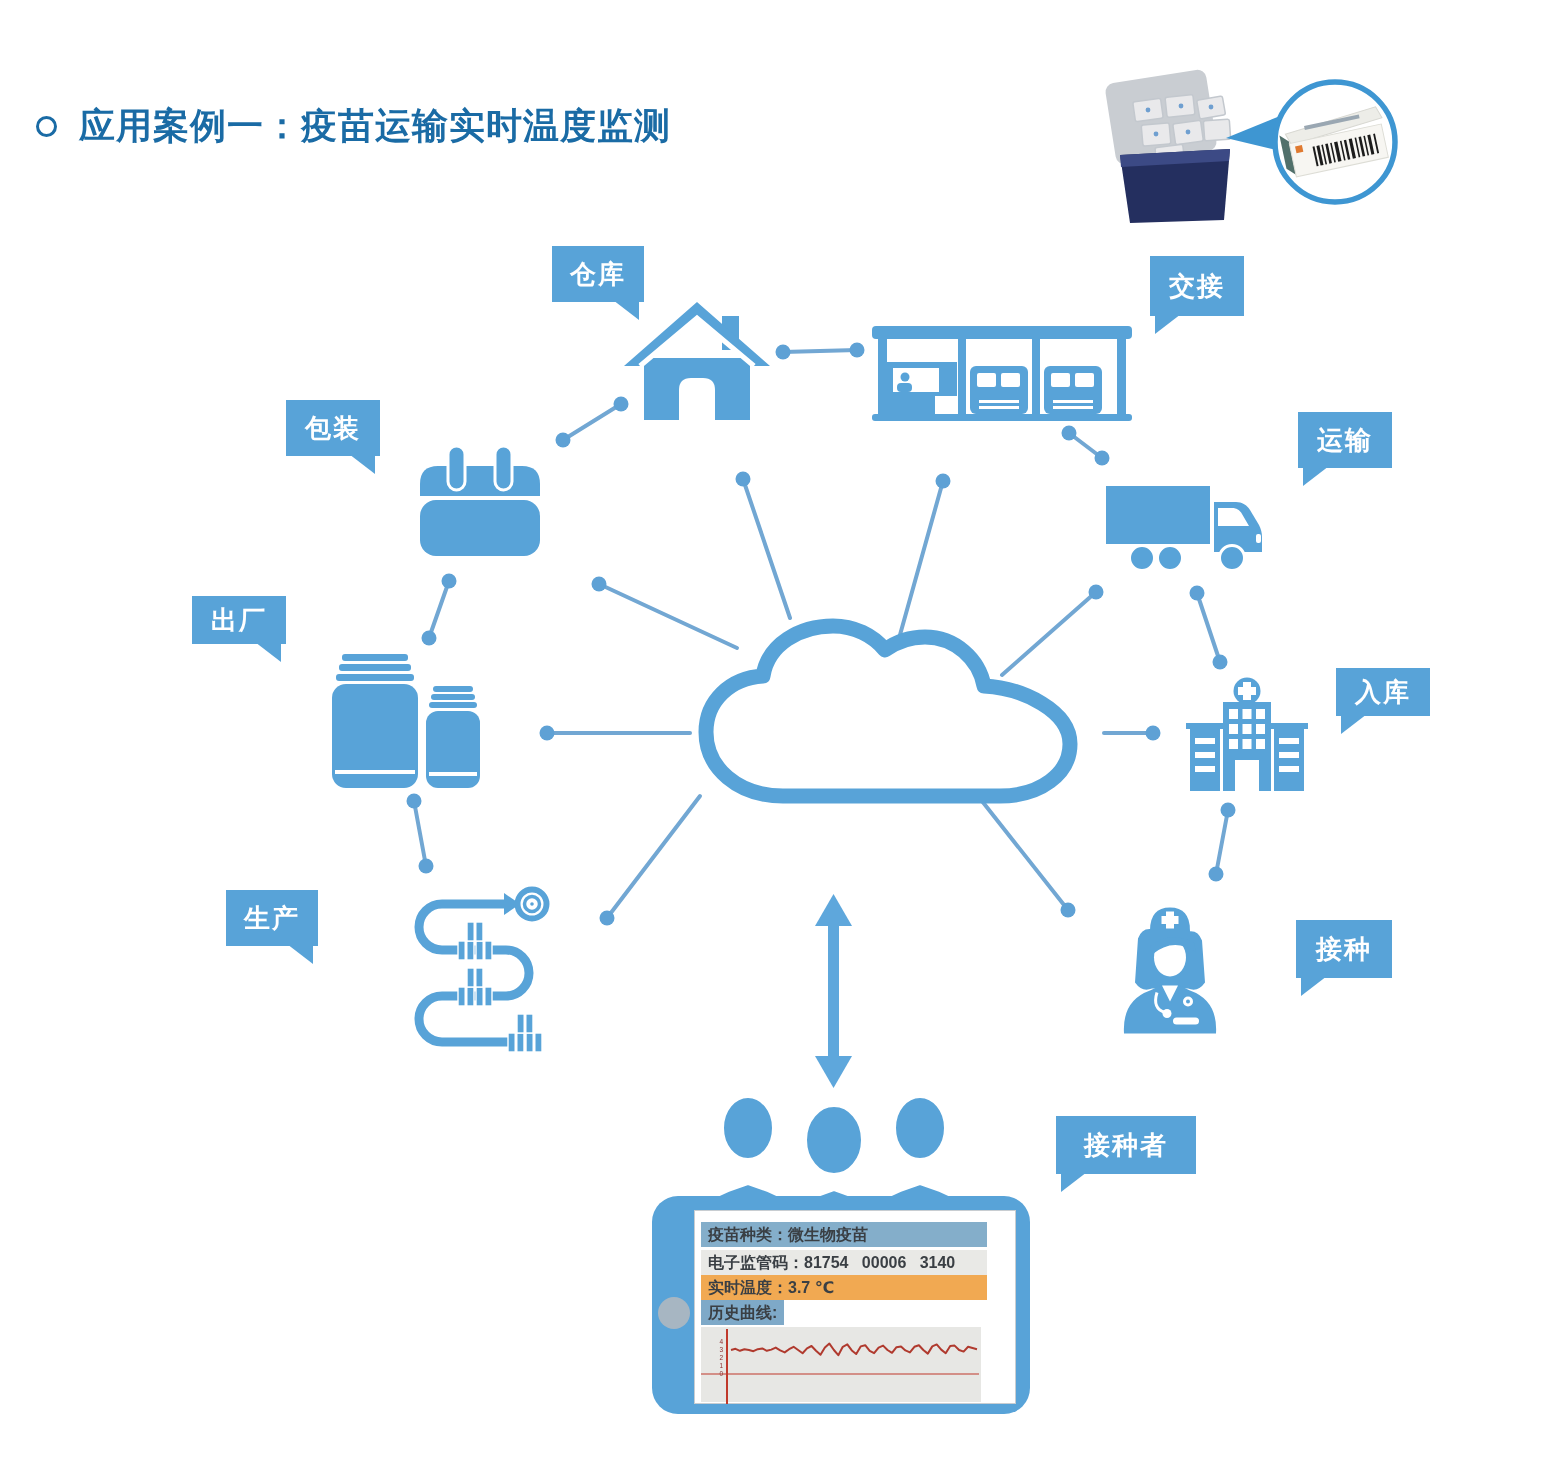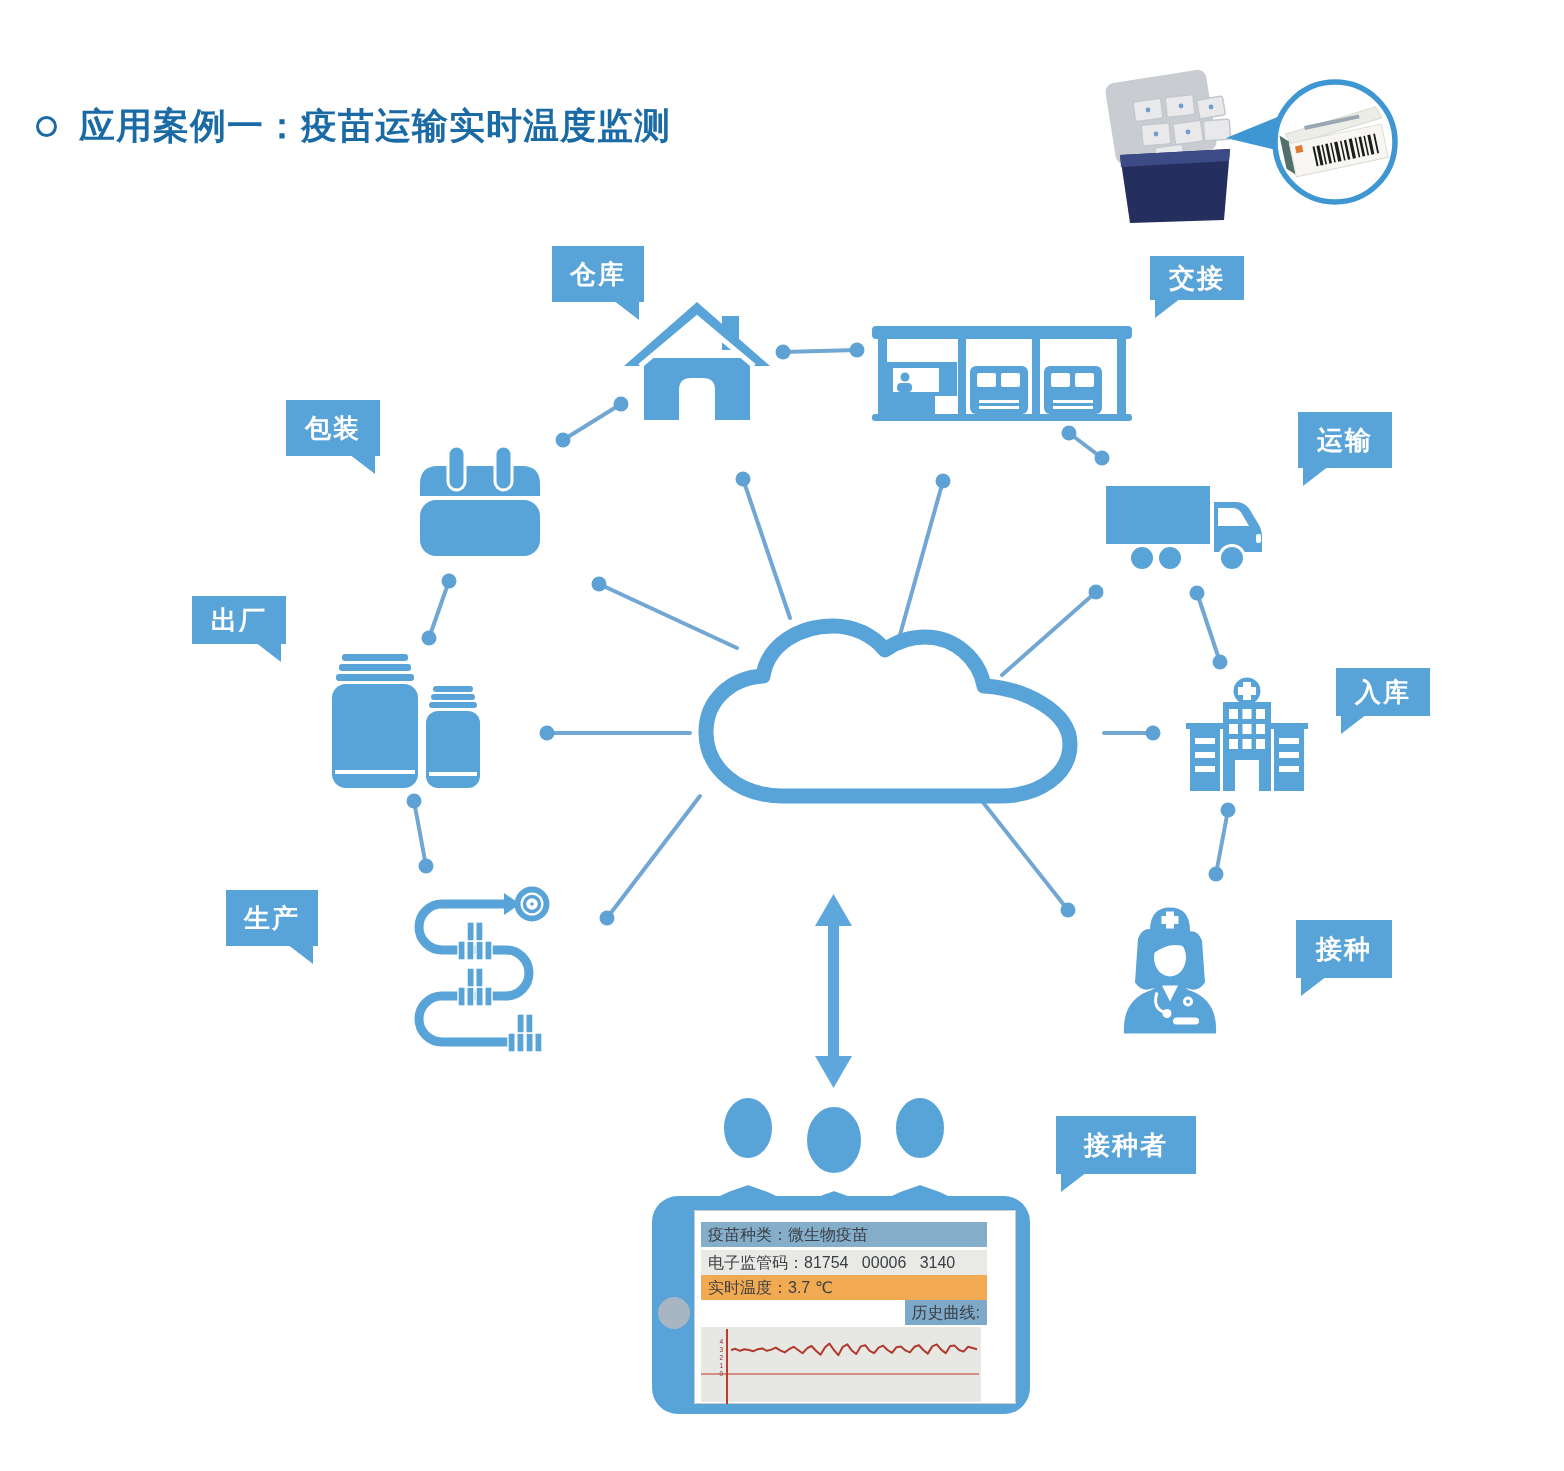--- a/index.html
+++ b/index.html
@@ -27,25 +27,25 @@
   .icon-wrap svg{display:block;width:100%;height:100%;}
   #connector-layer{position:absolute;left:0;top:0;z-index:1;}
   #product-photo{position:absolute;left:1098px;top:60px;width:322px;height:165px;z-index:3;}
 
   
   .tablet{position:absolute;left:652px;top:1196px;width:378px;height:218px;background:var(--blue);
           border-radius:26px;z-index:3;}
   .home-btn{position:absolute;left:6px;top:101px;width:32px;height:32px;border-radius:50%;background:#a7b6c2;}
   .screen{position:absolute;left:42px;top:14px;width:322px;height:194px;background:#fff;border:1px solid #c8cdd1;box-sizing:border-box;}
   .t-row{position:absolute;left:6px;width:286px;height:25px;line-height:25px;padding-left:7px;box-sizing:border-box;
-         font-size:16px;font-weight:normal;color:#3a3f44;white-space:pre;overflow:hidden;}
+         font-size:16px;font-weight:bold;color:#3a3f44;white-space:pre;overflow:hidden;}
   .t-row1{top:11px;background:#84aeca;}
   .t-row2{top:39px;background:#e9e9e6;}
   .t-row3{top:64px;background:#f1a952;}
-  .t-row4{top:89px;background:transparent;padding-left:0;text-align:right;}
+  .t-row4{top:89px;background:transparent;padding-left:0;}
   .t-chip{display:inline-block;background:#7ea9c8;height:25px;line-height:25px;padding:0 7px;}
   .chart-box{position:absolute;left:6px;top:116px;width:280px;height:77px;}
 </style>
 </head>
 <body>
 
 <div id="canvas">
 
   <div class="title-row">
     <span class="title-bullet"></span>
@@ -151,21 +151,21 @@
         <circle cx="426" cy="866" r="7.5"></circle>
     </g>
     <g fill="#5ea7dc" stroke="none">
       <rect x="828" y="918" width="11" height="146"></rect>
       <polygon points="833.5,894 815,926 852,926"></polygon>
       <polygon points="833.5,1088 815,1056 852,1056"></polygon>
     </g>
   </svg>
 
   <div class="bubble tail-r" style="left:552px;top:246px;width:92px;height:56px;">仓库</div>
-  <div class="bubble tail-l" style="left:1150px;top:256px;width:94px;height:44px;">交接</div>
+  <div class="bubble tail-l" style="left:1150px;top:256px;width:94px;height:60px;">交接</div>
   <div class="bubble tail-r" style="left:286px;top:400px;width:94px;height:56px;">包装</div>
   <div class="bubble tail-l" style="left:1270px;top:412px;width:94px;height:56px;margin-left:28px;">运输</div>
   <div class="bubble tail-r" style="left:192px;top:596px;width:94px;height:48px;">出厂</div>
   <div class="bubble tail-l" style="left:1336px;top:652px;width:94px;height:48px;margin-top:16px;">入库</div>
   <div class="bubble tail-r" style="left:226px;top:890px;width:92px;height:56px;">生产</div>
   <div class="bubble tail-l" style="left:1296px;top:920px;width:96px;height:58px;">接种</div>
   <div class="bubble tail-l" style="left:1056px;top:1116px;width:140px;height:58px;">接种者</div>
 
   <div class="icon-wrap" style="left:622px;top:300px;width:150px;height:125px;">
     <svg viewBox="0 0 150 125">

